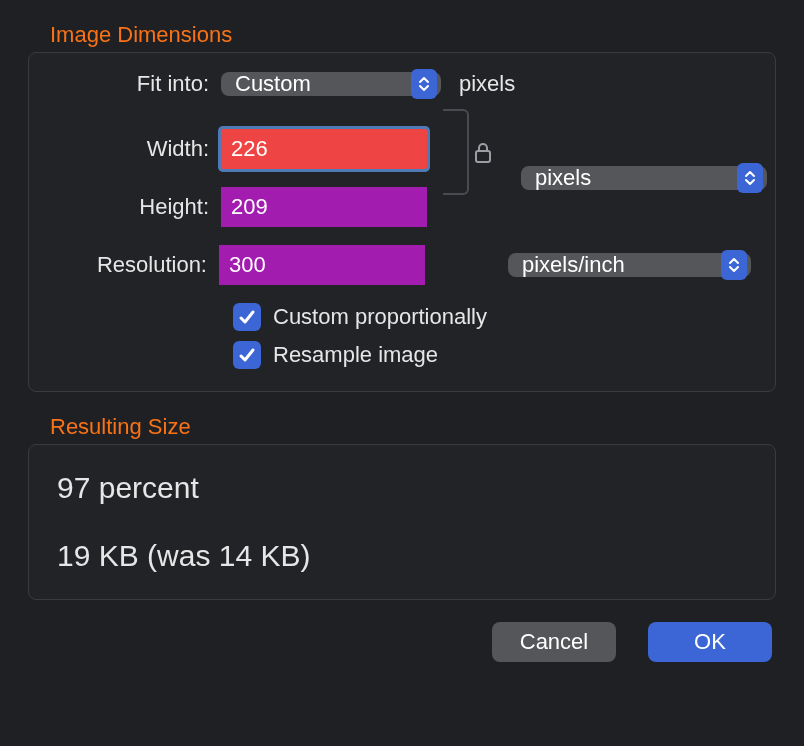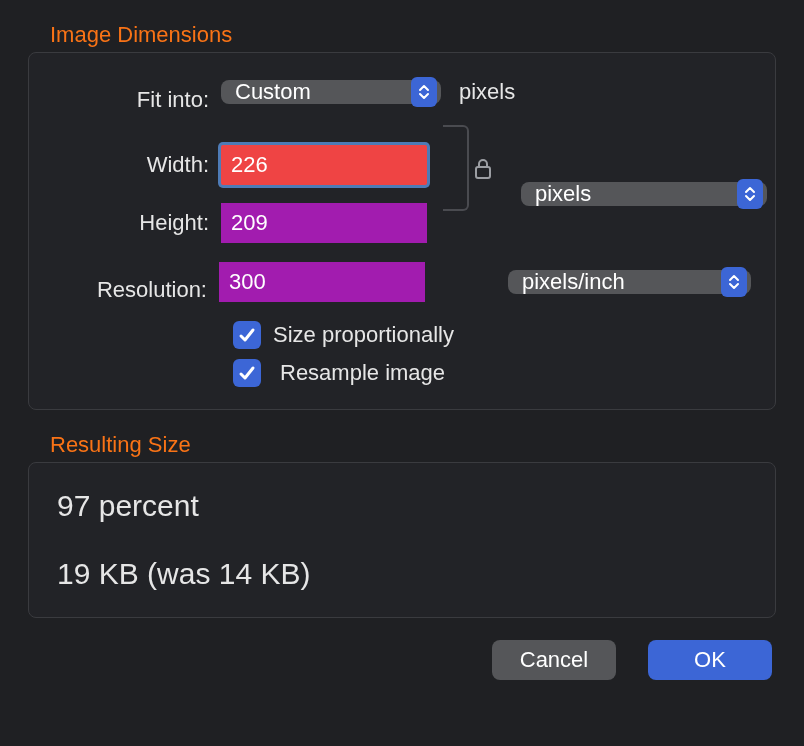--- a/index.html
+++ b/index.html
@@ -28,21 +28,20 @@
   .row {
     display: flex;
     align-items: center;
     margin-bottom: 16px;
   }
   .label-col {
     width: 168px;
     text-align: right;
     padding-right: 12px;
     color: #e6e6e6;
-    margin-top: 16px;
   }
   .input-text {
     width: 206px;
     height: 40px;
     background: #a21caf;
     border: none;
     color: #fff;
     font-size: 22px;
     padding: 4px 10px;
     outline: none;
@@ -219,23 +218,23 @@
         </span>
       </div>
     </div>
 
     <div class="check-row">
       <span class="checkbox">
         <svg width="18" height="18" viewBox="0 0 18 18">
             <path d="M3 10 L7 14 L15 4" stroke="#fff" stroke-width="3" fill="none" stroke-linecap="round" stroke-linejoin="round"></path>
           </svg>
       </span>
-      <span>Size proportionally</span>
-    </div>
-    <div class="check-row" style="margin-bottom:0;gap:7px;">
+      <span>Custom proportionally</span>
+    </div>
+    <div class="check-row" style="margin-bottom:0;">
       <span class="checkbox">
         <svg width="18" height="18" viewBox="0 0 18 18">
             <path d="M3 10 L7 14 L15 4" stroke="#fff" stroke-width="3" fill="none" stroke-linecap="round" stroke-linejoin="round"></path>
           </svg>
       </span>
       <span>Resample image</span>
     </div>
 
   </div>
 

